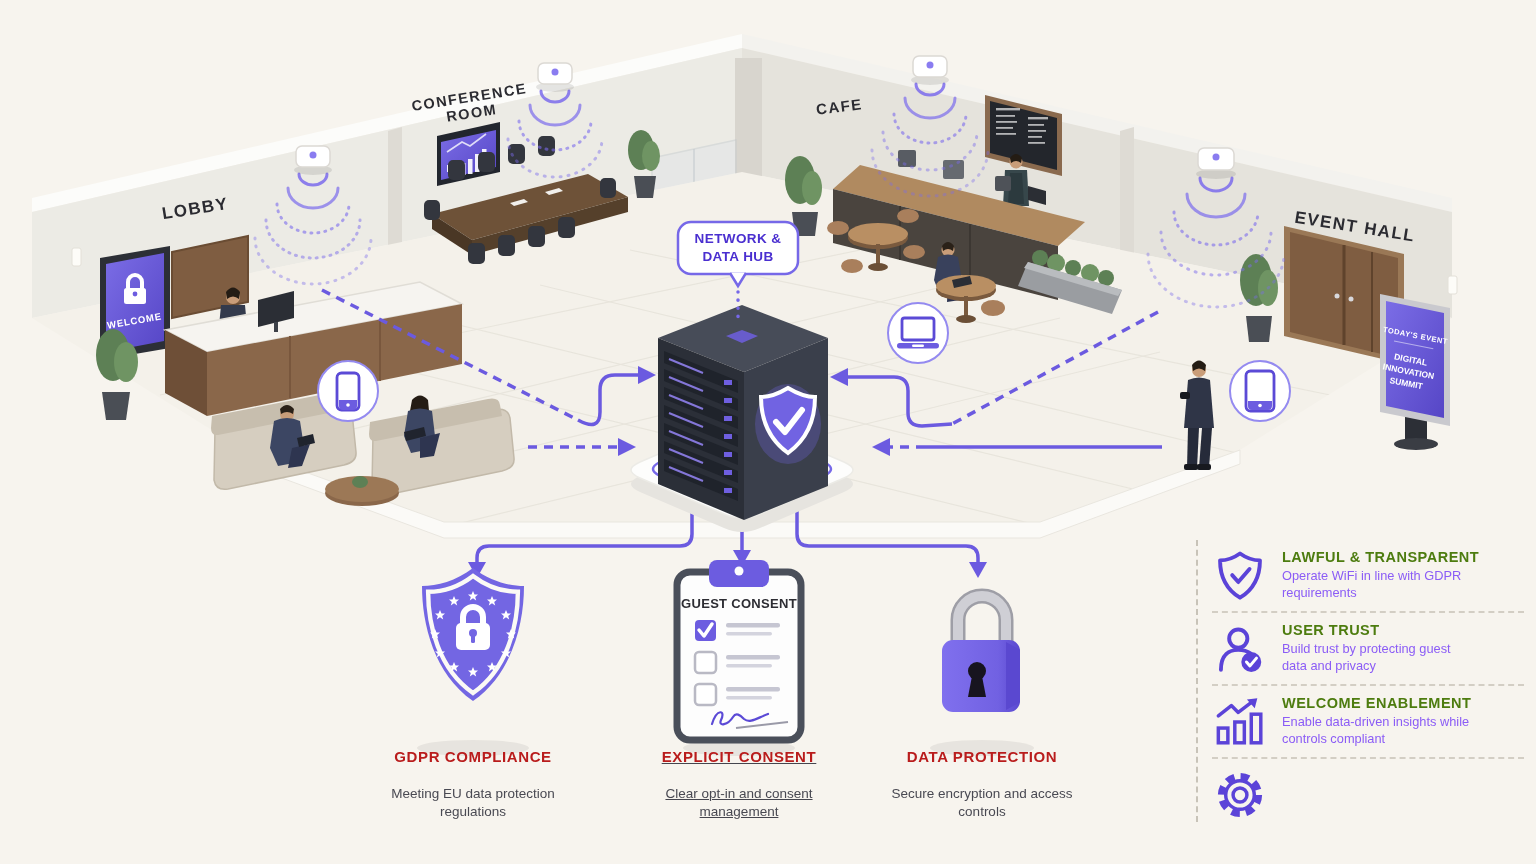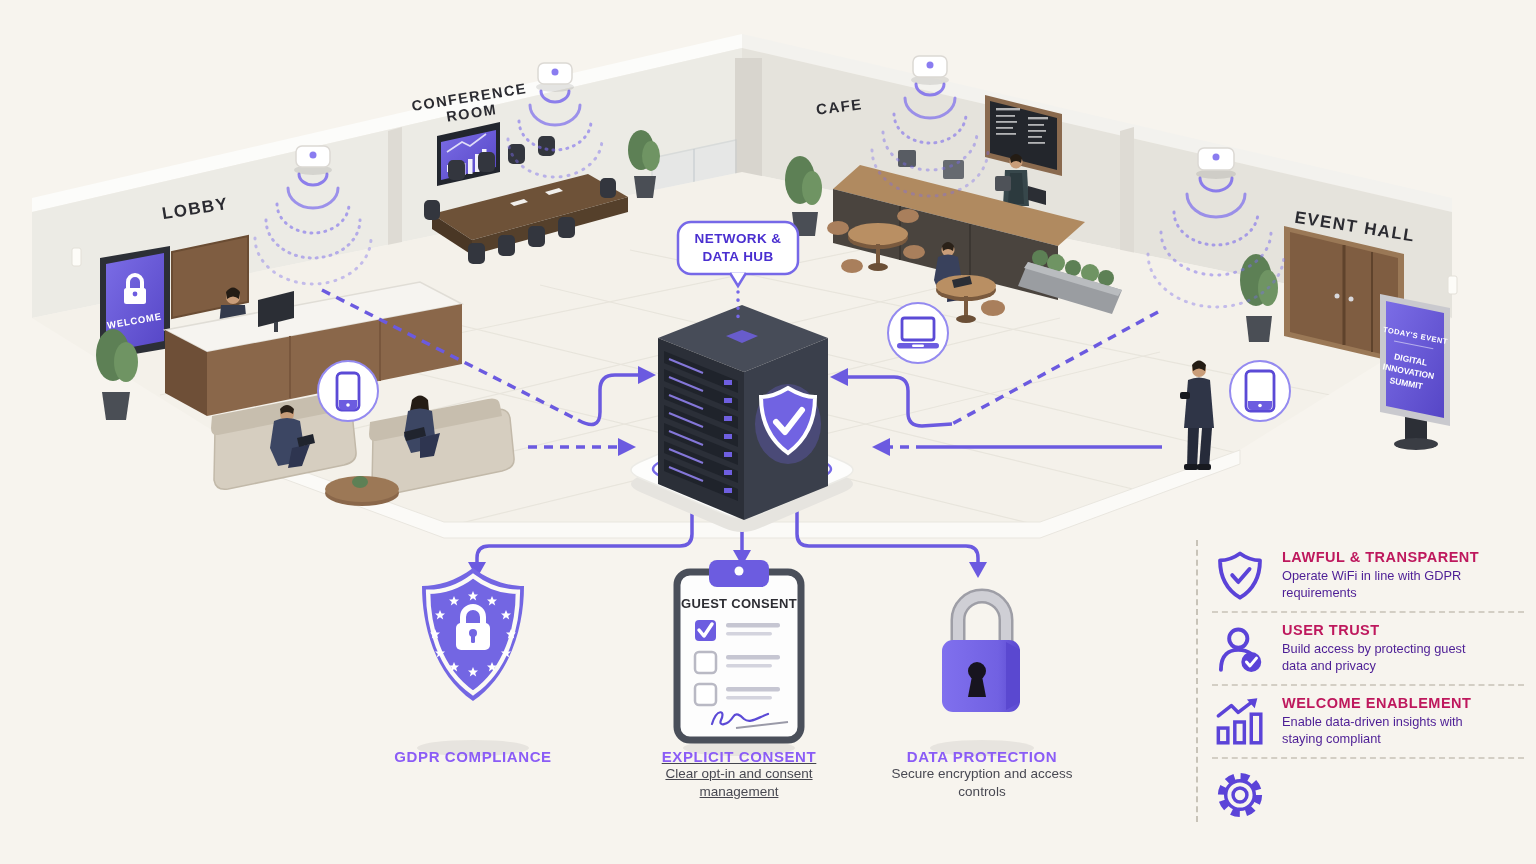--- a/index.html
+++ b/index.html
@@ -4,32 +4,32 @@
 <style>
   html,body{margin:0;padding:0;background:#f7f4ee;}
   .stage{position:relative;width:1536px;height:864px;background:#f7f4ee;overflow:hidden;
          font-family:"Liberation Sans",sans-serif;color:#45454e;}
   svg text{font-family:"Liberation Sans",sans-serif;}
   .room-label{font-weight:bold;fill:#2b2b31;letter-spacing:1.5px;}
   .scene-svg{position:absolute;left:0;top:0;}
 
   
   .pillar{position:absolute;width:224px;text-align:center;}
-  .pillar-title{font-size:15px;font-weight:bold;letter-spacing:.6px;color:#8b5cf6;margin-bottom:0;}
+  .pillar-title{font-size:15px;font-weight:bold;letter-spacing:.6px;color:#b91c1c;margin-bottom:20px;}
   .pillar-desc{font-size:13.5px;line-height:1.32;color:#494952;}
 
   
   .legend{position:absolute;left:1196px;top:540px;width:328px;height:282px;
           border-left:2px dashed #c8c3b8;padding-left:14px;box-sizing:border-box;
           display:flex;flex-direction:column;}
   .benefit{display:flex;gap:16px;align-items:flex-start;padding:9px 0 9px 2px;flex:1;}
   .benefit + .benefit{border-top:2px dashed #d3cec4;}
   .benefit-icon{flex:0 0 52px;margin-top:1px;}
-  .benefit-title{font-size:14.5px;font-weight:bold;letter-spacing:.5px;color:#be185d;margin-bottom:3px;}
-  .benefit-desc{font-size:12.8px;line-height:1.3;color:#4c1d95;max-width:196px;}
+  .benefit-title{font-size:14.5px;font-weight:bold;letter-spacing:.5px;color:#4d7c0f;margin-bottom:3px;}
+  .benefit-desc{font-size:12.8px;line-height:1.3;color:#8b5cf6;max-width:196px;}
 </style>
 </head>
 <body>
 
 <div class="stage">
 
 <svg class="scene-svg" width="1536" height="864" viewBox="0 0 1536 864">
   <defs>
     <linearGradient id="screenGrad" x1="0" y1="0" x2="1" y2="1">
       <stop offset="0" stop-color="#7b6de6"></stop>
@@ -522,20 +522,21 @@
       <rect x="942" y="640" width="78" height="72" rx="11" fill="url(#lockGrad)"></rect>
       <path d="M1006,642 L1020,650 L1020,702 L1006,710 Z" fill="#5a48d0"></path>
       <circle cx="977" cy="671" r="9" fill="#17141f"></circle>
       <polygon points="972,676 982,676 986,697 968,697" fill="#17141f"></polygon>
     </g>
   </g>
 </svg>
 
 <div class="pillar" style="left:361px;top:748px;">
   <div class="pillar-title">GDPR COMPLIANCE</div>
+  <div class="pillar-desc">Meeting EU data protection regulations</div>
 </div>
 <div class="pillar" style="left:627px;top:748px;text-decoration:underline;">
   <div class="pillar-title">EXPLICIT CONSENT</div>
   <div class="pillar-desc">Clear opt-in and consent management</div>
 </div>
 <div class="pillar" style="left:870px;top:748px;">
   <div class="pillar-title">DATA PROTECTION</div>
   <div class="pillar-desc">Secure encryption and access controls</div>
 </div>
 
@@ -554,35 +555,35 @@
 
   <div class="benefit">
     <svg class="benefit-icon" width="52" height="52" viewBox="-30 -30 60 60">
       <circle cx="-2" cy="-12" r="10.5" fill="none" stroke="#5b43d8" stroke-width="4.5"></circle>
       <path d="M-22,24 C-22,6 -12,1 -2,1 C3,1 8,2 12,5" fill="none" stroke="#5b43d8" stroke-width="4.5" stroke-linecap="round"></path>
       <circle cx="13" cy="15" r="11.5" fill="#5b43d8"></circle>
       <path d="M7.5,15 L11.5,19.5 L19,10.5" fill="none" stroke="#ffffff" stroke-width="3.5" stroke-linecap="round" stroke-linejoin="round"></path>
     </svg>
     <div>
       <div class="benefit-title">USER TRUST</div>
-      <div class="benefit-desc">Build access by protecting guest data and privacy</div>
+      <div class="benefit-desc">Build trust by protecting guest data and privacy</div>
     </div>
   </div>
 
   <div class="benefit">
     <svg class="benefit-icon" width="52" height="52" viewBox="-30 -30 60 60">
       <rect x="-25" y="7" width="11" height="17" fill="none" stroke="#5b43d8" stroke-width="4"></rect>
       <rect x="-6" y="0" width="11" height="24" fill="none" stroke="#5b43d8" stroke-width="4"></rect>
       <rect x="13" y="-9" width="11" height="33" fill="none" stroke="#5b43d8" stroke-width="4"></rect>
       <path d="M-25,-7 L-10,-19 L-2,-11 L15,-24" fill="none" stroke="#5b43d8" stroke-width="4" stroke-linecap="round" stroke-linejoin="round"></path>
       <polygon points="8,-26 20,-27.5 17,-16" fill="#5b43d8"></polygon>
     </svg>
     <div>
       <div class="benefit-title">WELCOME ENABLEMENT</div>
-      <div class="benefit-desc">Enable data-driven insights with staying compliant</div>
+      <div class="benefit-desc">Enable data-driven insights while controls compliant</div>
     </div>
   </div>
 
   <div class="benefit">
     <svg class="benefit-icon" width="52" height="52" viewBox="-30 -30 60 60">
       <circle cx="0" cy="0" r="21" fill="none" stroke="#5b43d8" stroke-width="9" stroke-dasharray="9.5 7"></circle>
       <circle cx="0" cy="0" r="16.5" fill="none" stroke="#5b43d8" stroke-width="4"></circle>
       <circle cx="0" cy="0" r="8" fill="none" stroke="#5b43d8" stroke-width="4"></circle>
     </svg>
   </div>

